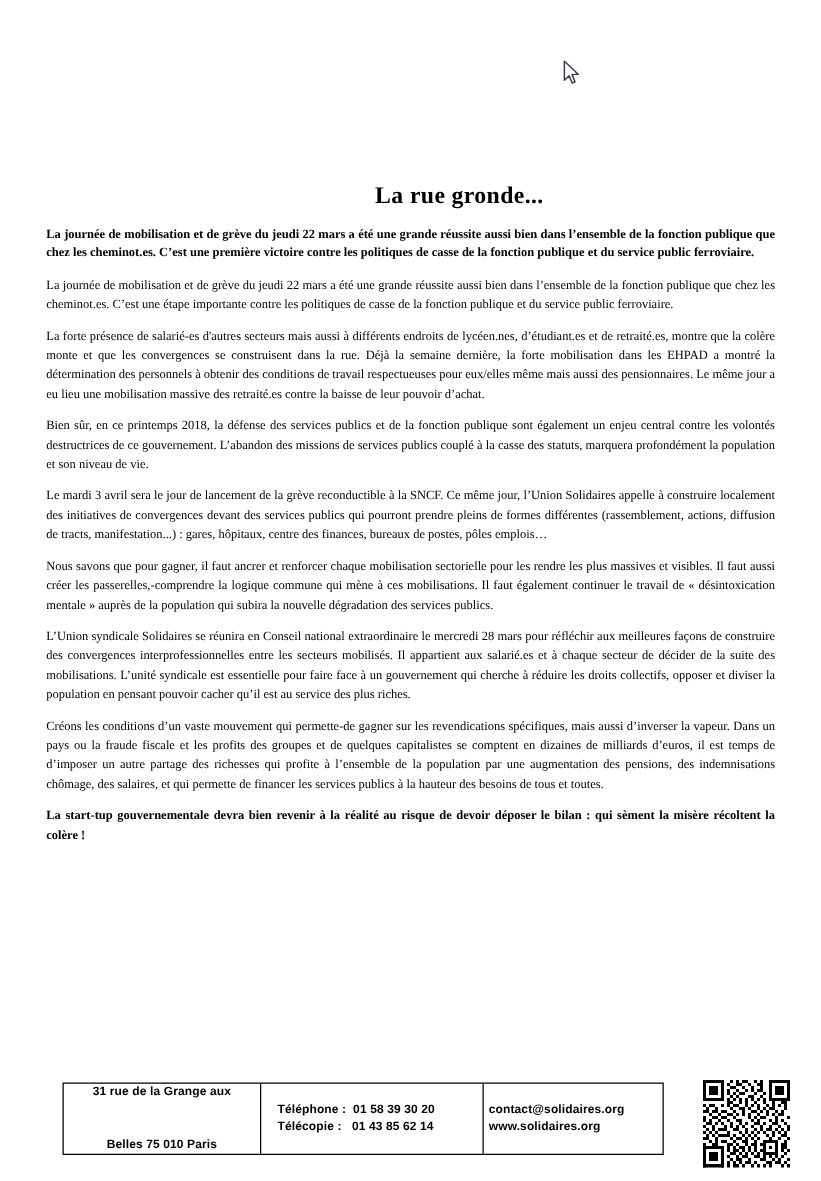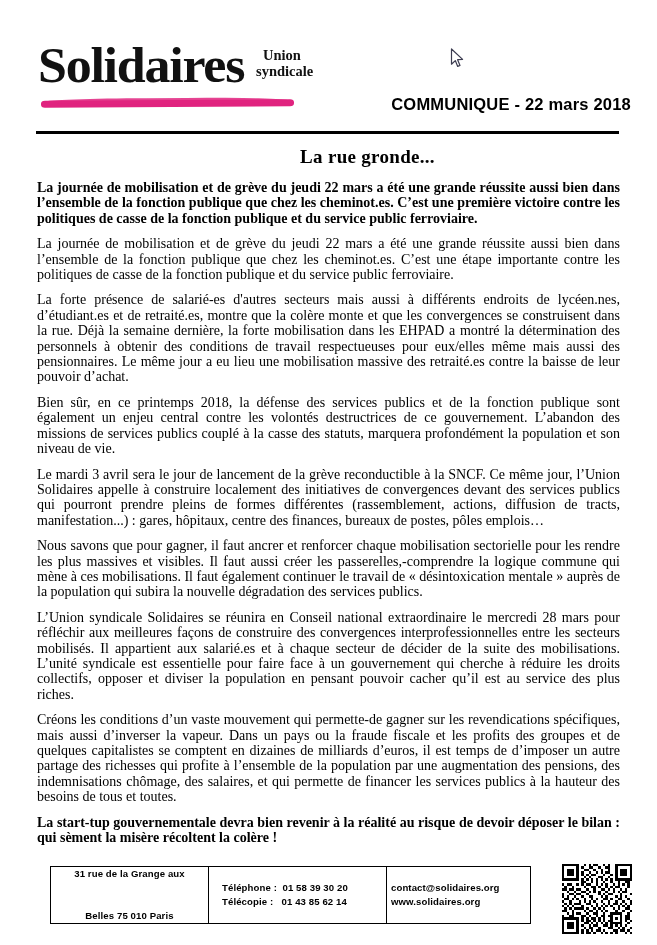--- a/index.html
+++ b/index.html
@@ -124,21 +124,21 @@
 
   .article {
     position: absolute;
     left: 37px;
     top: 180px;
     width: 583px;
   }
   .para {
     margin: 0 0 10px 0;
     font-family: "Liberation Serif", "DejaVu Serif", serif;
-    font-size: 14px;
+    font-size: 10px;
     line-height: 15.4px;
     text-align: justify;
     text-justify: inter-word;
     hyphens: none;
   }
   .para.bold {
     font-weight: bold;
   }
 
   
@@ -201,35 +201,20 @@
     width: 16px;
     height: 22px;
     pointer-events: none;
   }
 </style>
 </head>
 <body>
 
 <div class="page">
 
-  <div class="masthead">
-
-    <div class="logo-block">
-      <div class="logo-word">Solidaires</div>
-      <div class="logo-sub">
-        <span class="l1">Union</span>
-        <span class="l2">syndicale</span>
-      </div>
-      <div class="logo-underline"></div>
-    </div>
-
-    <div class="communique">COMMUNIQUE - 22 mars 2018</div>
-
-    <div class="rule-top"></div>
-  </div>
 
   <div class="doc-title">La rue gronde...</div>
 
   <div class="article">
     <p class="para bold">La journée de mobilisation et de grève du jeudi 22 mars a été une grande réussite aussi bien dans l’ensemble de la fonction publique que chez les cheminot.es. C’est une première victoire contre les politiques de casse de la fonction publique et du service public ferroviaire.</p>
     <p class="para">La journée de mobilisation et de grève du jeudi 22 mars a été une grande réussite aussi bien dans l’ensemble de la fonction publique que chez les cheminot.es. C’est une étape importante contre les politiques de casse de la fonction publique et du service public ferroviaire.</p>
     <p class="para">La forte présence de salarié-es d'autres secteurs mais aussi à différents endroits de lycéen.nes, d’étudiant.es et de retraité.es, montre que la colère monte et que les convergences se construisent dans la rue. Déjà la semaine dernière, la forte mobilisation dans les EHPAD a montré la détermination des personnels à obtenir des conditions de travail respectueuses pour eux/elles même mais aussi des pensionnaires. Le même jour a eu lieu une mobilisation massive des retraité.es contre la baisse de leur pouvoir d’achat.</p>
     <p class="para">Bien sûr, en ce printemps 2018, la défense des services publics et de la fonction publique sont également un enjeu central contre les volontés destructrices de ce gouvernement. L’abandon des missions de services publics couplé à la casse des statuts, marquera profondément la population et son niveau de vie.</p>
     <p class="para">Le mardi 3 avril sera le jour de lancement de la grève reconductible à la SNCF. Ce même jour, l’Union Solidaires appelle à construire localement des initiatives de convergences devant des services publics qui pourront prendre pleins de formes différentes (rassemblement, actions, diffusion de tracts, manifestation...) : gares, hôpitaux, centre des finances, bureaux de postes, pôles emplois…</p>
     <p class="para">Nous savons que pour gagner, il faut ancrer et renforcer chaque mobilisation sectorielle pour les rendre les plus massives et visibles. Il faut aussi créer les passerelles,-comprendre la logique commune qui mène à ces mobilisations. Il faut également continuer le travail de « désintoxication mentale » auprès de la population qui subira la nouvelle dégradation des services publics.</p>

